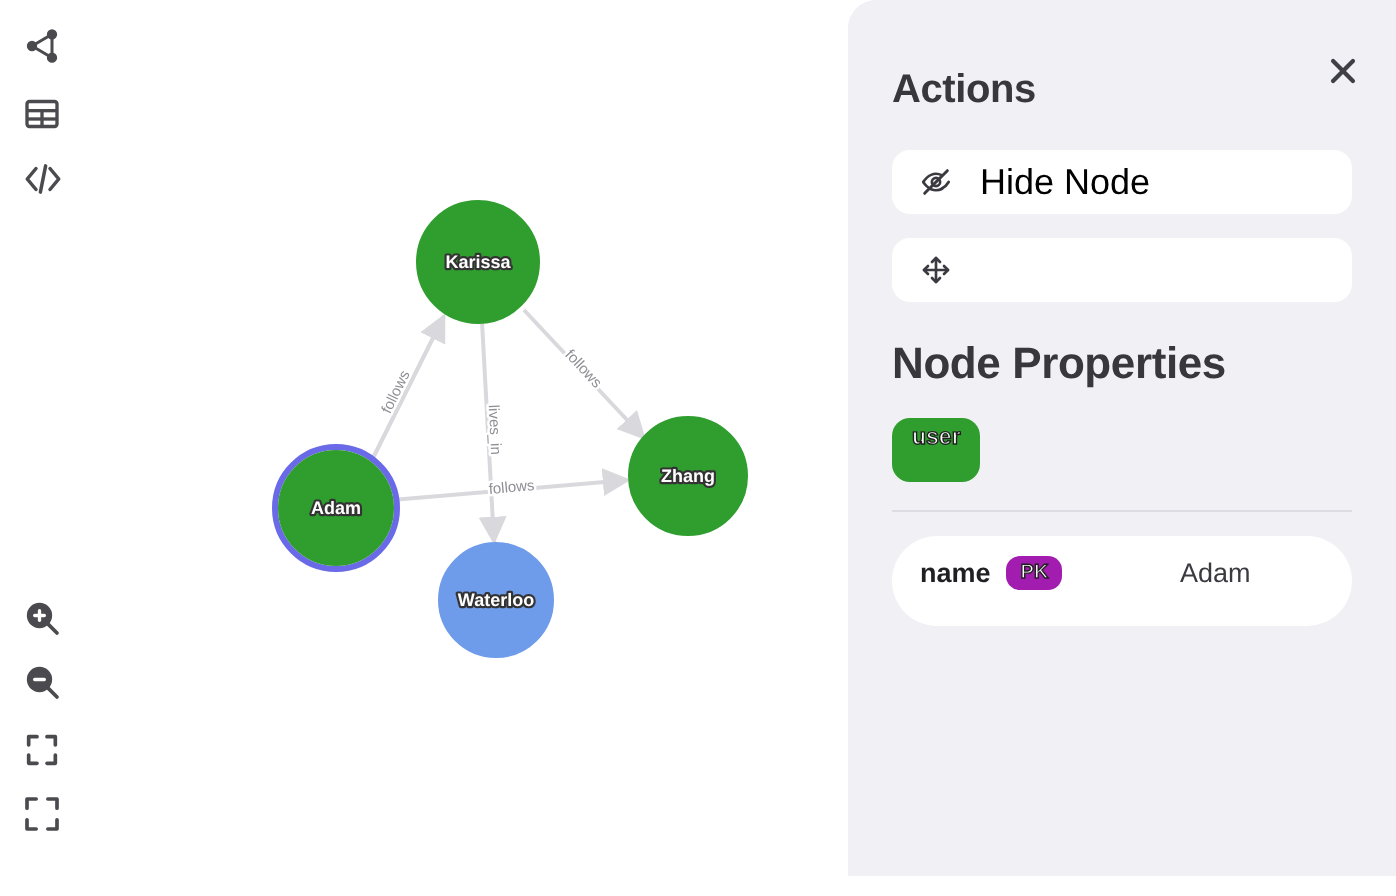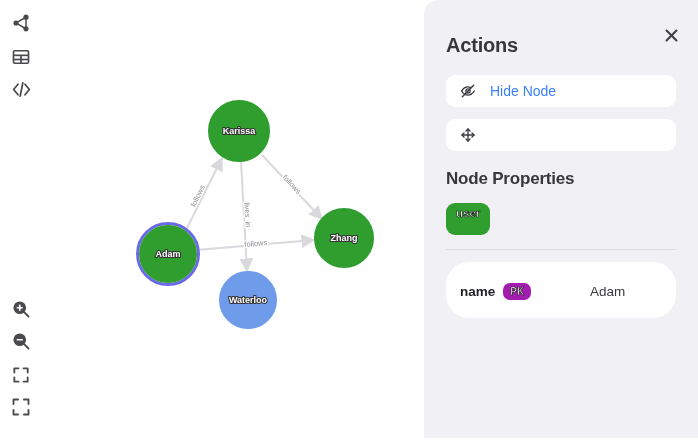--- a/index.html
+++ b/index.html
@@ -121,25 +121,25 @@
   .action-btn .a-icon {
     width: 16px;
     height: 16px;
     display: flex;
     align-items: center;
     justify-content: center;
     color: #3a3a40;
     flex: 0 0 auto;
   }
   .action-btn .a-label {
-    font-size: 14px;
-    color: #3b82f6;
+    font-size: 18px;
+    color: #000000;
   }
   .section-title {
-    font-size: 17px;
+    font-size: 22px;
     font-weight: bold;
     color: #37373c;
     margin: 18px 0 14px 0;
     letter-spacing: -0.2px;
   }
   .label-badge {
     display: inline-block;
     background: #2f9e2f;
     color: #ffffff;
     font-size: 11.5px;
@@ -149,21 +149,21 @@
     -webkit-text-stroke: 0.7px #1f1f1f;
   }
   .divider {
     height: 1px;
     background: #dcdce2;
     margin: 14px 0 12px 0;
   }
   .props-card {
     background: #ffffff;
     border-radius: 23px;
-    padding: 14px 14px 12px 14px;
+    padding: 3px 14px 12px 14px;
     box-sizing: border-box;
   }
   .prop-row {
     display: flex;
     align-items: center;
     min-height: 30px;
   }
   .prop-key-wrap {
     display: flex;
     align-items: center;

